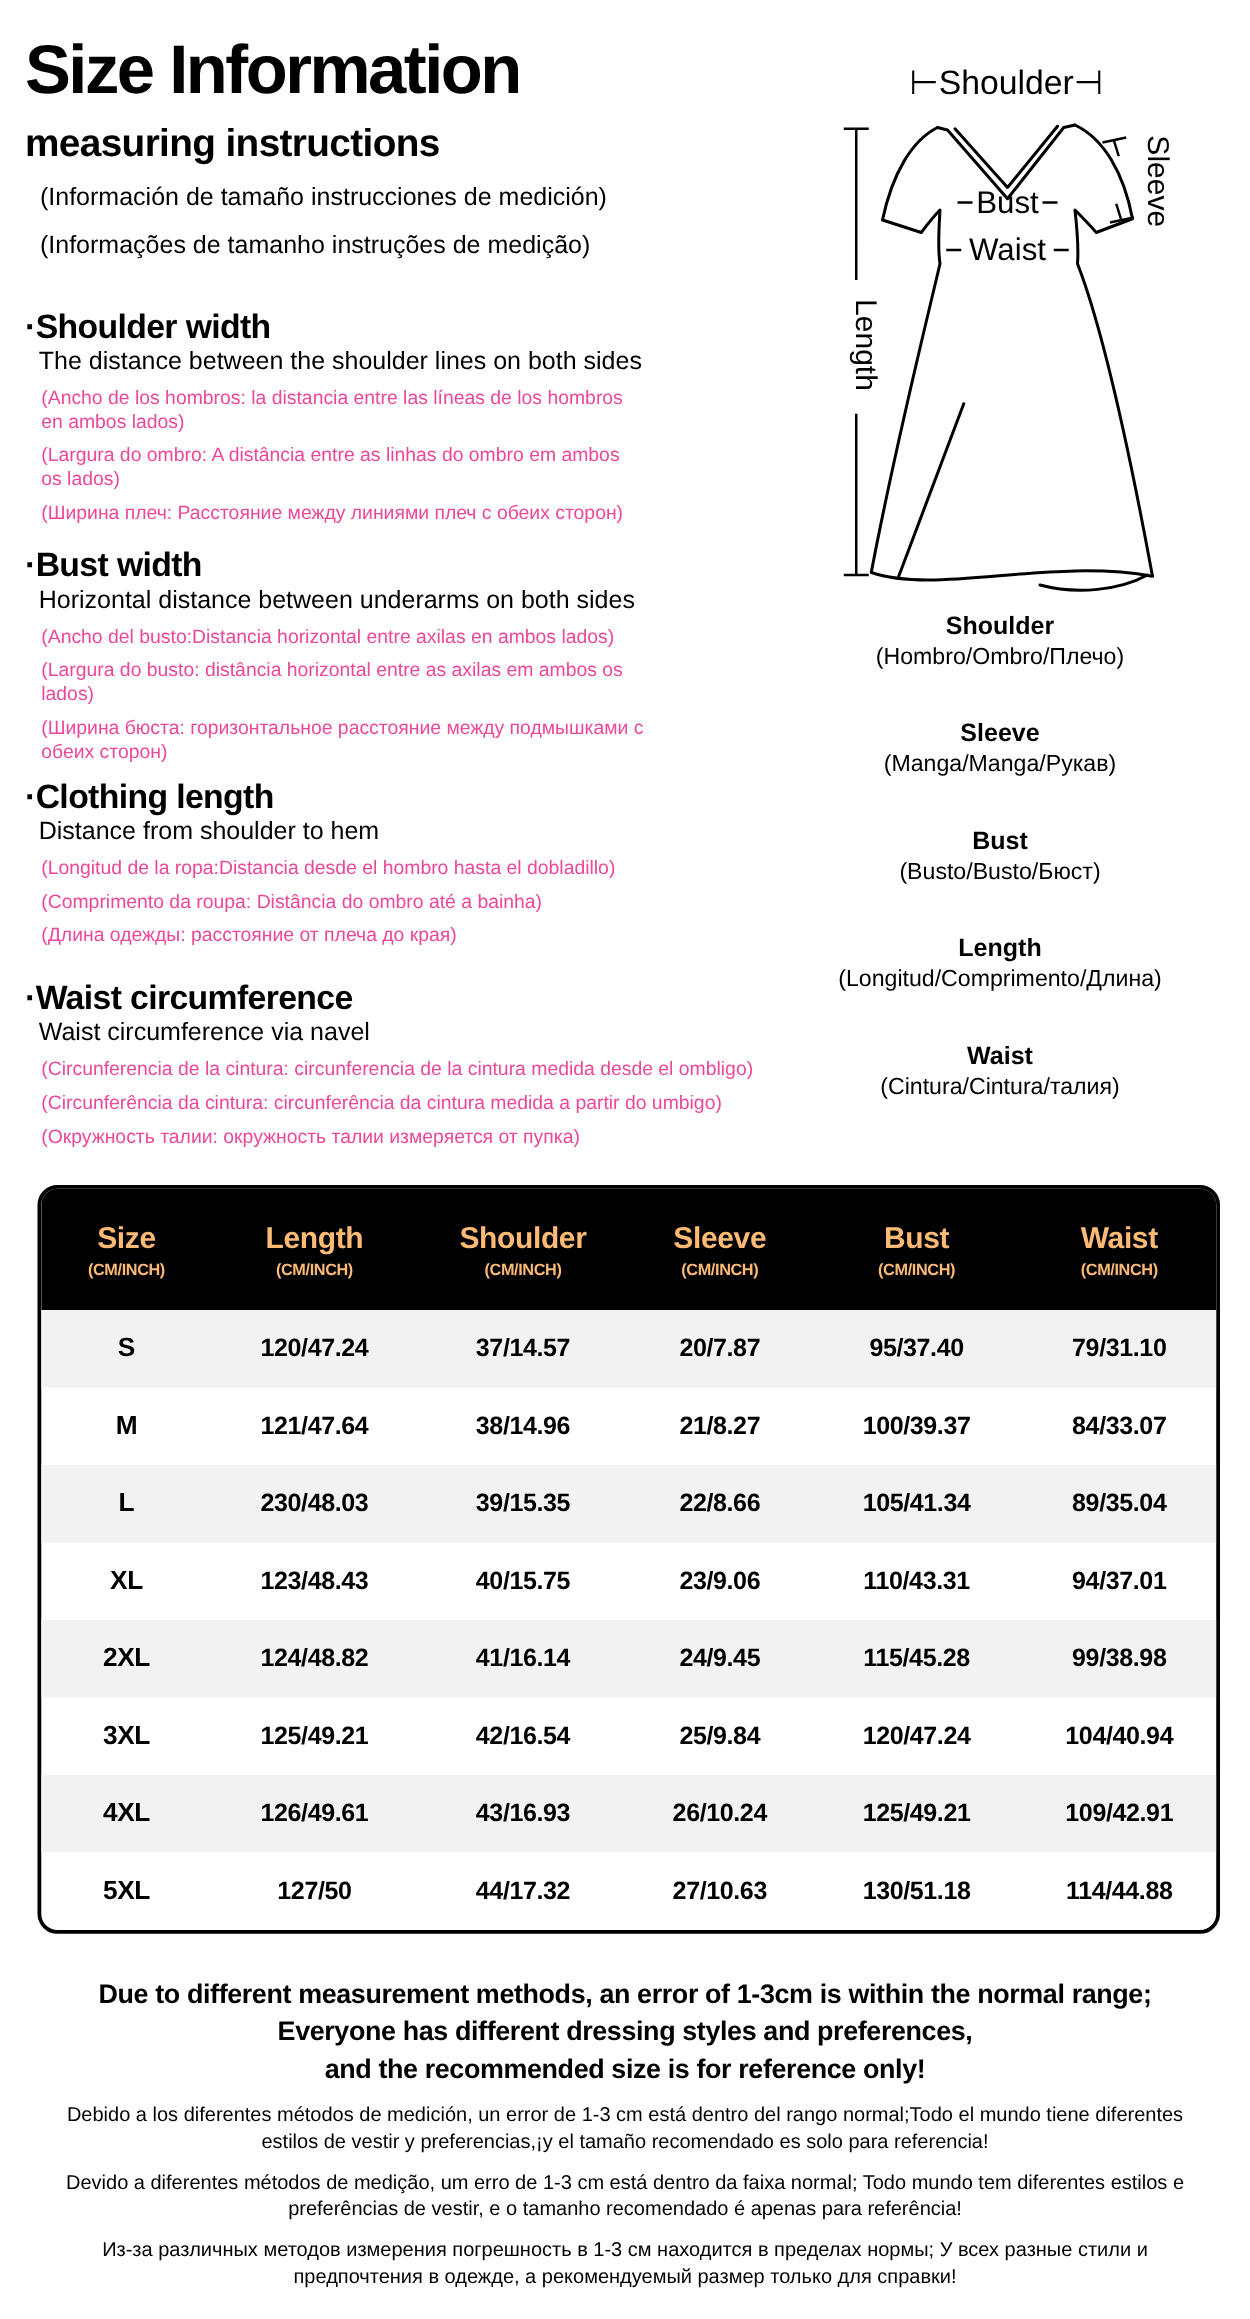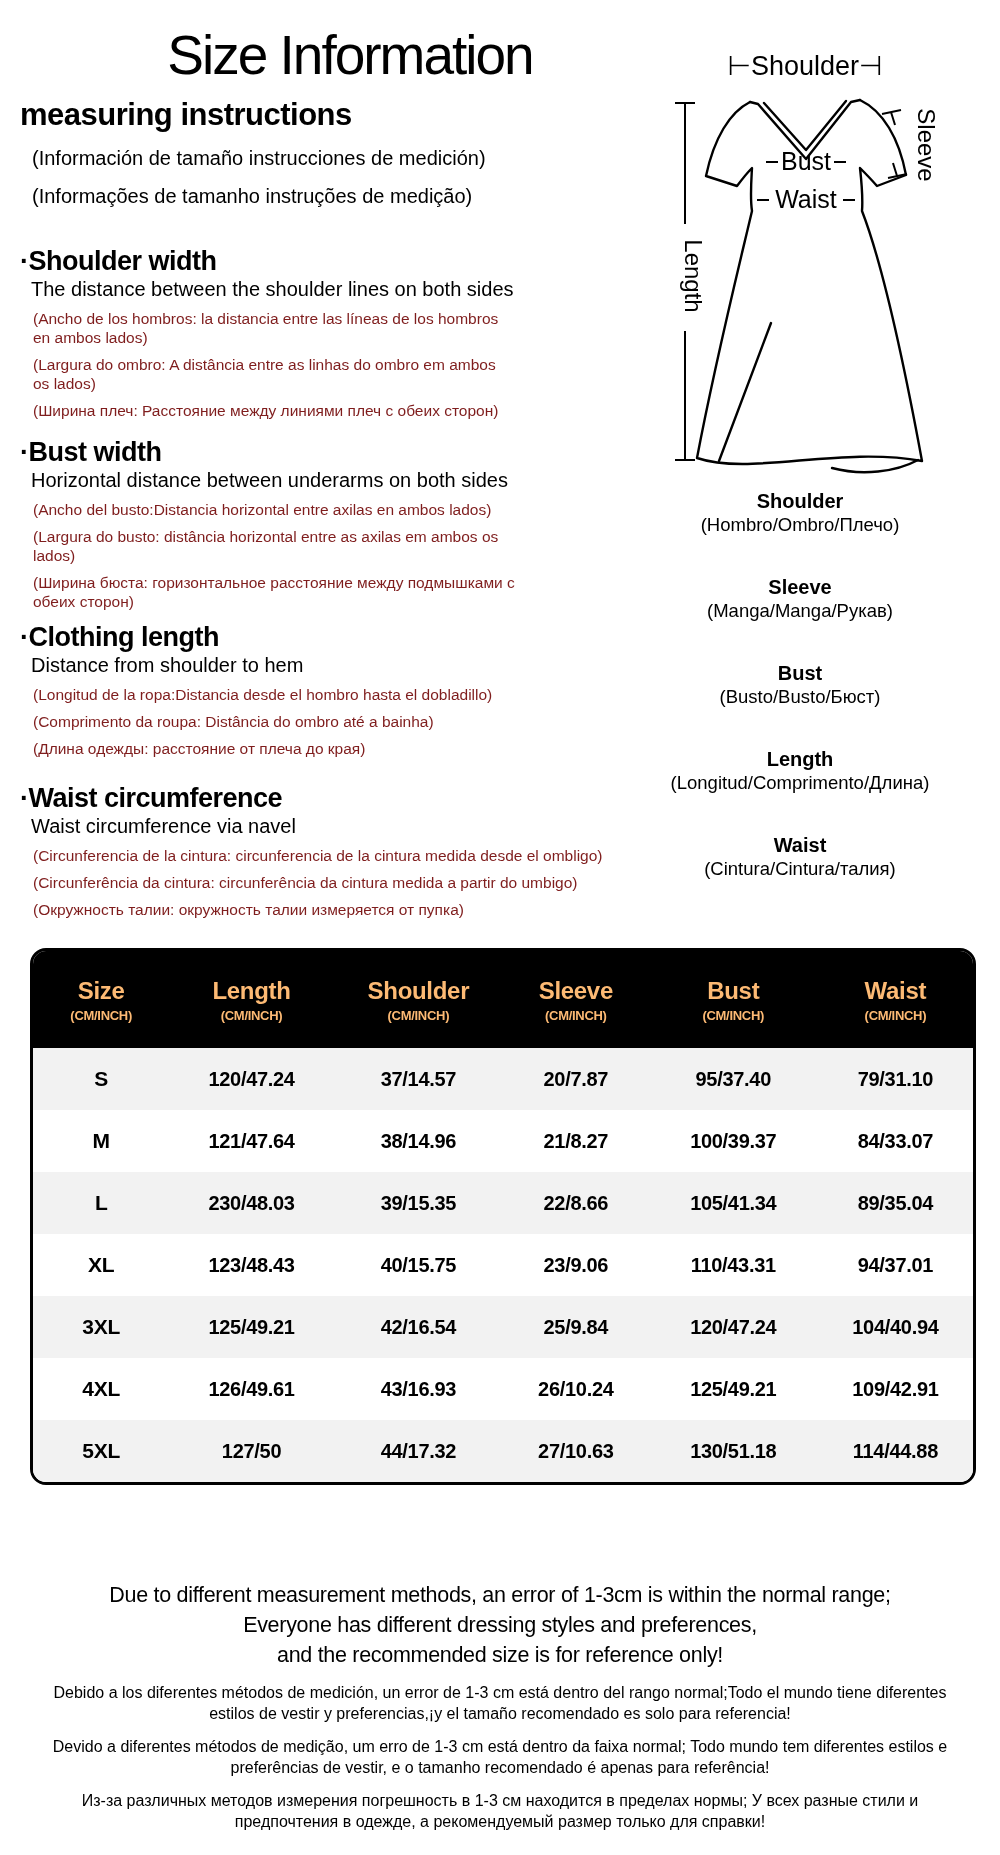--- a/index.html
+++ b/index.html
@@ -2,29 +2,29 @@
 <html><head>
 <meta charset="utf-8">
 <style>
   html,body{margin:0;padding:0;background:#fff;}
   .canvas{
     position:relative;width:1000px;height:1855px;background:#ffffff;
     font-family:"Liberation Sans","DejaVu Sans",sans-serif;color:#000;overflow:hidden;
   }
   
   .left-col{position:absolute;left:20px;top:26px;width:660px;}
-  .page-title{font-size:55px;font-weight:400;letter-spacing:-2px;line-height:1.08;margin:0;text-align:center;}
+  .page-title{font-size:55px;font-weight:700;letter-spacing:-2px;line-height:1.08;margin:0;}
   .page-subtitle{font-size:31px;font-weight:700;letter-spacing:-0.5px;line-height:1.15;margin:12px 0 10px;}
   .sub-trans p{font-size:20px;line-height:26px;margin:12px;}
   .section{margin:0;}
   .section.s1{margin-top:36px;} .section.s2{margin-top:16px;}
   .section.s3{margin-top:10px;} .section.s4{margin-top:24px;}
   .section-title{font-size:27px;font-weight:700;letter-spacing:-0.5px;line-height:32px;margin:0;}
   .desc{font-size:20px;line-height:24px;margin:0 0 0 11px;}
-  .note{font-size:15.5px;line-height:19px;margin:8px 0 0 13px;color:#7f1d1d;}
+  .note{font-size:15.5px;line-height:19px;margin:8px 0 0 13px;color:#ec4899;}
   .s1 .note{max-width:475px;}
   .s2 .note{max-width:500px;}
   .s3 .note,.s4 .note{white-space:nowrap;}
   
   .diagram{position:absolute;left:600px;top:28px;width:400px;height:458px;}
   .diagram text{font-family:"Liberation Sans","DejaVu Sans",sans-serif;fill:#000;}
   
   .legend{position:absolute;left:600px;top:489px;width:400px;text-align:center;}
   .legend-group{margin-bottom:38px;}
   .legend-term{font-size:20px;font-weight:700;line-height:24px;}
@@ -36,21 +36,21 @@
   .tr{display:flex;height:62px;align-items:center;}
   .tr:nth-child(even){background:#f2f2f2;}
   .th,.td{text-align:center;}
   .c0{width:14.5%;} .c1{width:17.5%;} .c2{width:18%;} .c3{width:15.5%;} .c4{width:18%;} .c5{width:16.5%;}
   .th .col-label{font-size:24px;font-weight:700;letter-spacing:-0.3px;}
   .th .unit{font-size:13px;font-weight:700;margin-top:3px;letter-spacing:-0.3px;}
   .td{font-size:20px;font-weight:700;letter-spacing:-0.3px;}
   .td.size-cell{font-size:21px;}
   
   .disclaimer{position:absolute;left:30px;top:1580px;width:940px;text-align:center;}
-  .disc-en{font-size:21.5px;font-weight:400;line-height:30px;letter-spacing:-0.3px;}
+  .disc-en{font-size:21.5px;font-weight:700;line-height:30px;letter-spacing:-0.3px;}
   .disc-small{font-size:16px;line-height:21px;margin:12px auto 0;max-width:900px;}
 </style>
 </head>
 <body>
 
 <div class="canvas">
 
   <div class="left-col">
     <h1 class="page-title">Size Information</h1>
     <h2 class="page-subtitle">measuring instructions</h2>
@@ -213,20 +213,28 @@
     </div>
     <div class="tr">
       <div class="td c0 size-cell">XL</div>
       <div class="td c1">123/48.43</div>
       <div class="td c2">40/15.75</div>
       <div class="td c3">23/9.06</div>
       <div class="td c4">110/43.31</div>
       <div class="td c5">94/37.01</div>
     </div>
     <div class="tr">
+      <div class="td c0 size-cell">2XL</div>
+      <div class="td c1">124/48.82</div>
+      <div class="td c2">41/16.14</div>
+      <div class="td c3">24/9.45</div>
+      <div class="td c4">115/45.28</div>
+      <div class="td c5">99/38.98</div>
+    </div>
+    <div class="tr">
       <div class="td c0 size-cell">3XL</div>
       <div class="td c1">125/49.21</div>
       <div class="td c2">42/16.54</div>
       <div class="td c3">25/9.84</div>
       <div class="td c4">120/47.24</div>
       <div class="td c5">104/40.94</div>
     </div>
     <div class="tr">
       <div class="td c0 size-cell">4XL</div>
       <div class="td c1">126/49.61</div>

